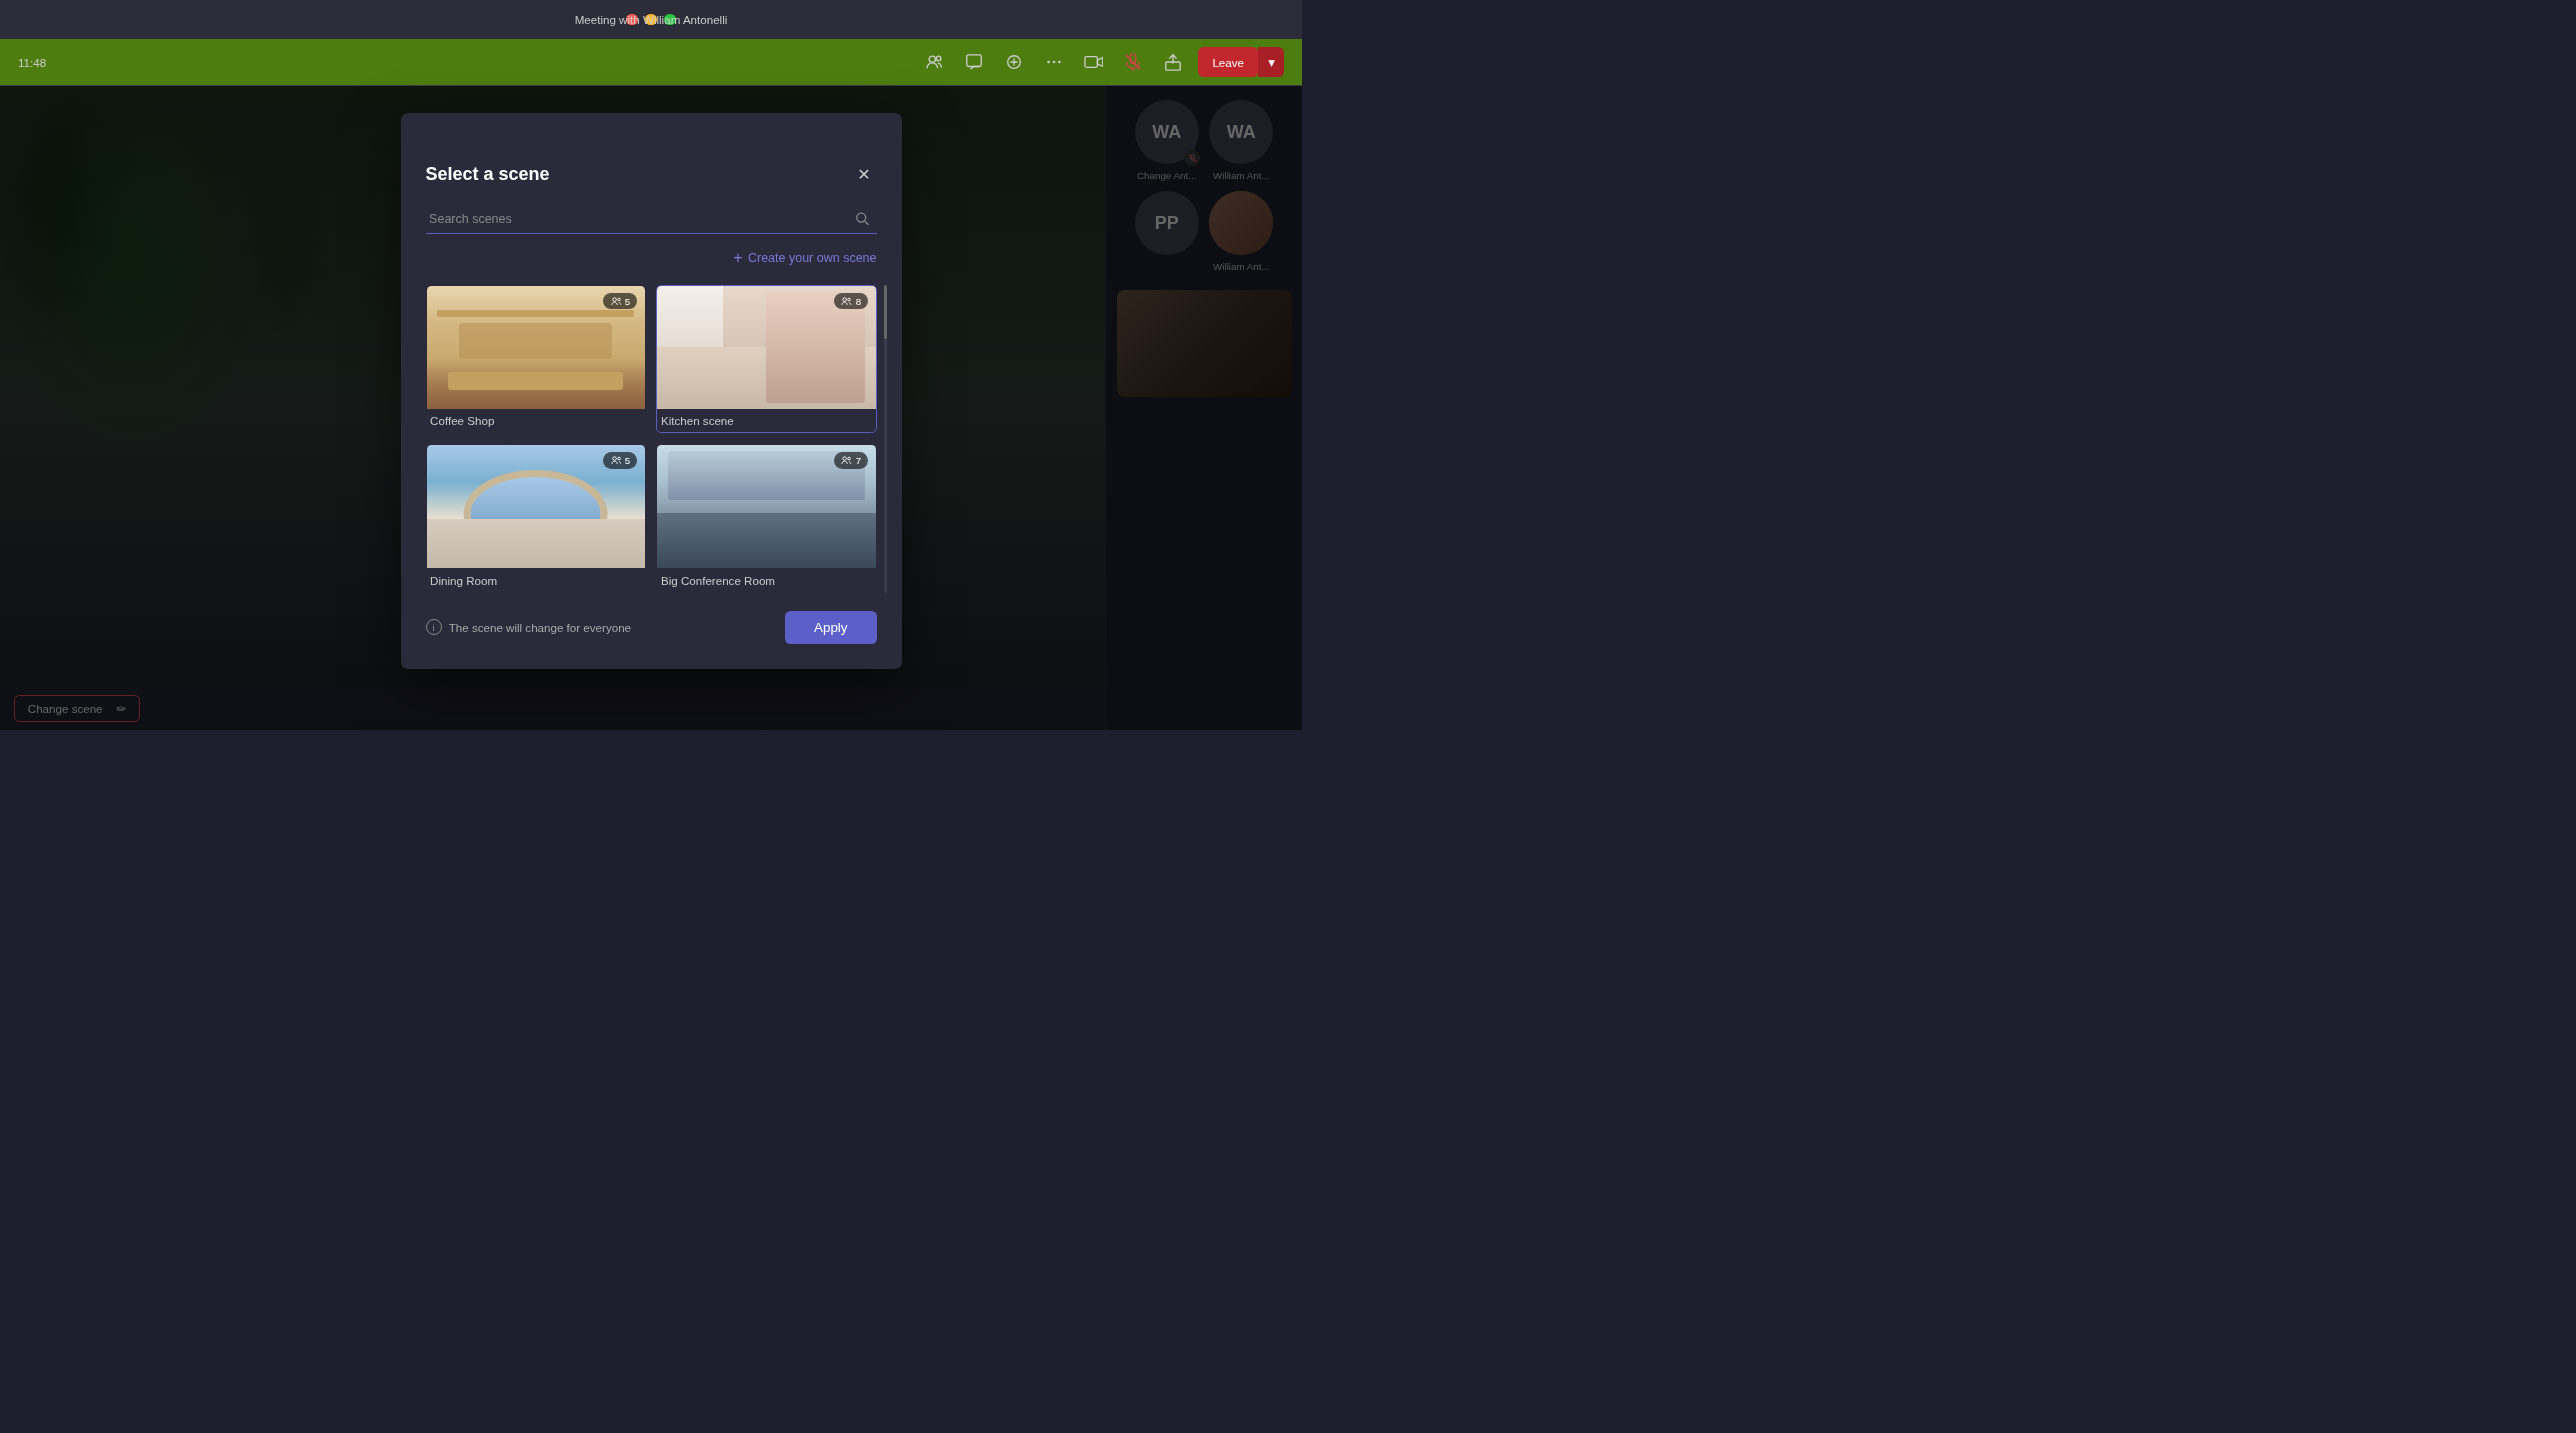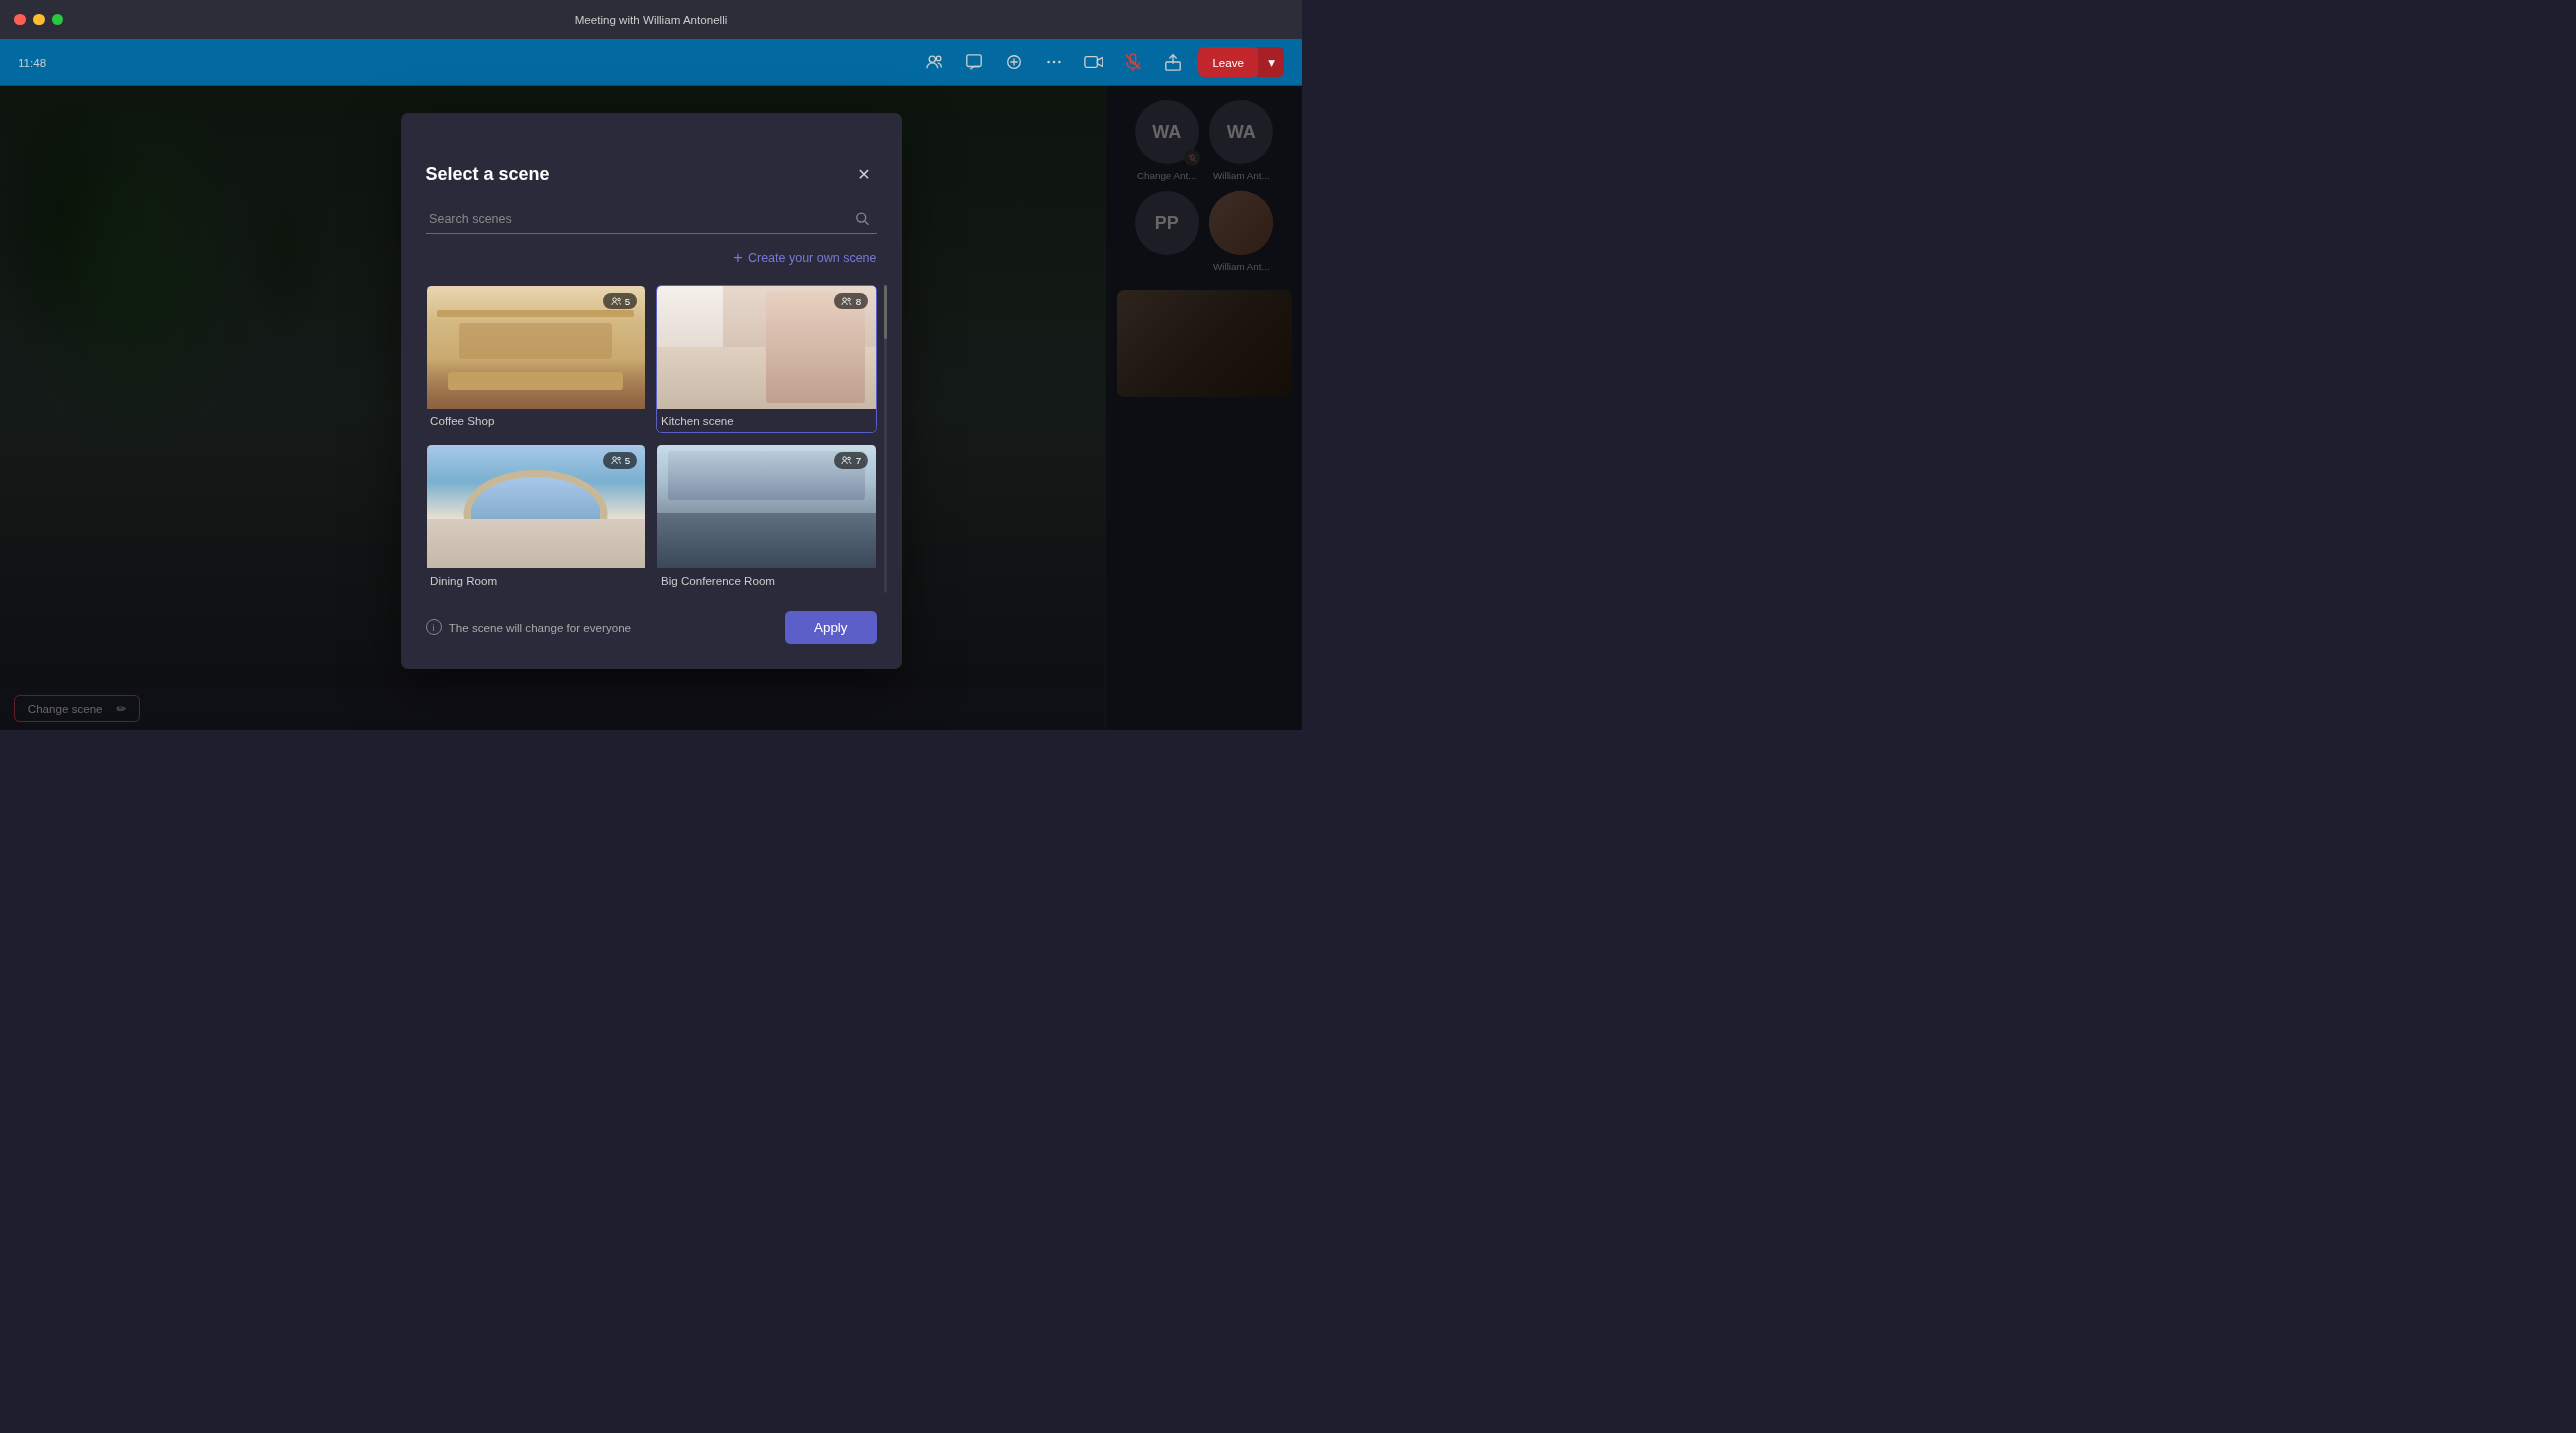--- a/index.html
+++ b/index.html
@@ -11,21 +11,21 @@
       overflow: hidden;
       position: relative;
     }
 
     
     .title-bar {
       height: 39px;
       background: #2d2d3a;
       display: flex;
       align-items: center;
-      justify-content: flex-start;
+      justify-content: center;
       padding: 0 14.3px;
       position: relative;
       z-index: 10;
     }
     .traffic-lights {
       display: flex;
       gap: 7.2px;
       align-items: center;
     }
     .traffic-light {
@@ -40,21 +40,21 @@
       position: absolute;
       left: 50%;
       transform: translateX(-50%);
       color: #ccc;
       font-size: 11.6px;
     }
 
     
     .toolbar {
       height: 47px;
-      background: #0369a1;
+      background: #4d7c0f;
       display: flex;
       align-items: center;
       justify-content: space-between;
       padding: 0 18px;
       border-bottom: 0.9px solid #3a3a4a;
     }
     .toolbar-left {
       color: #ccc;
       font-size: 11.6px;
     }

